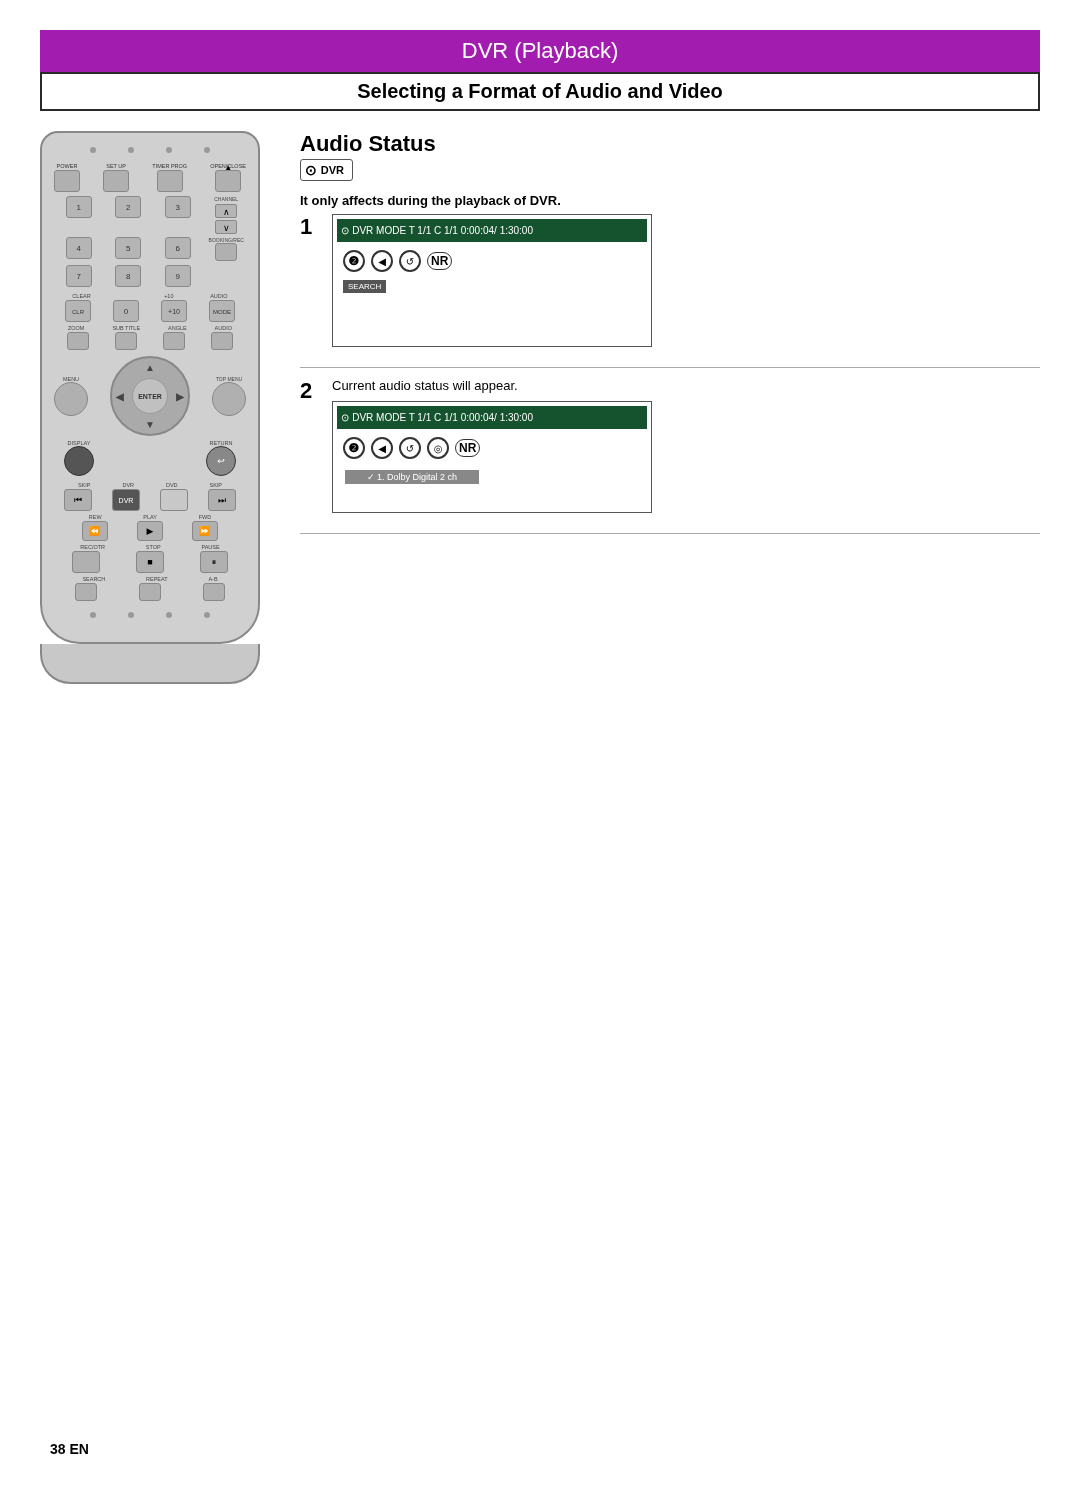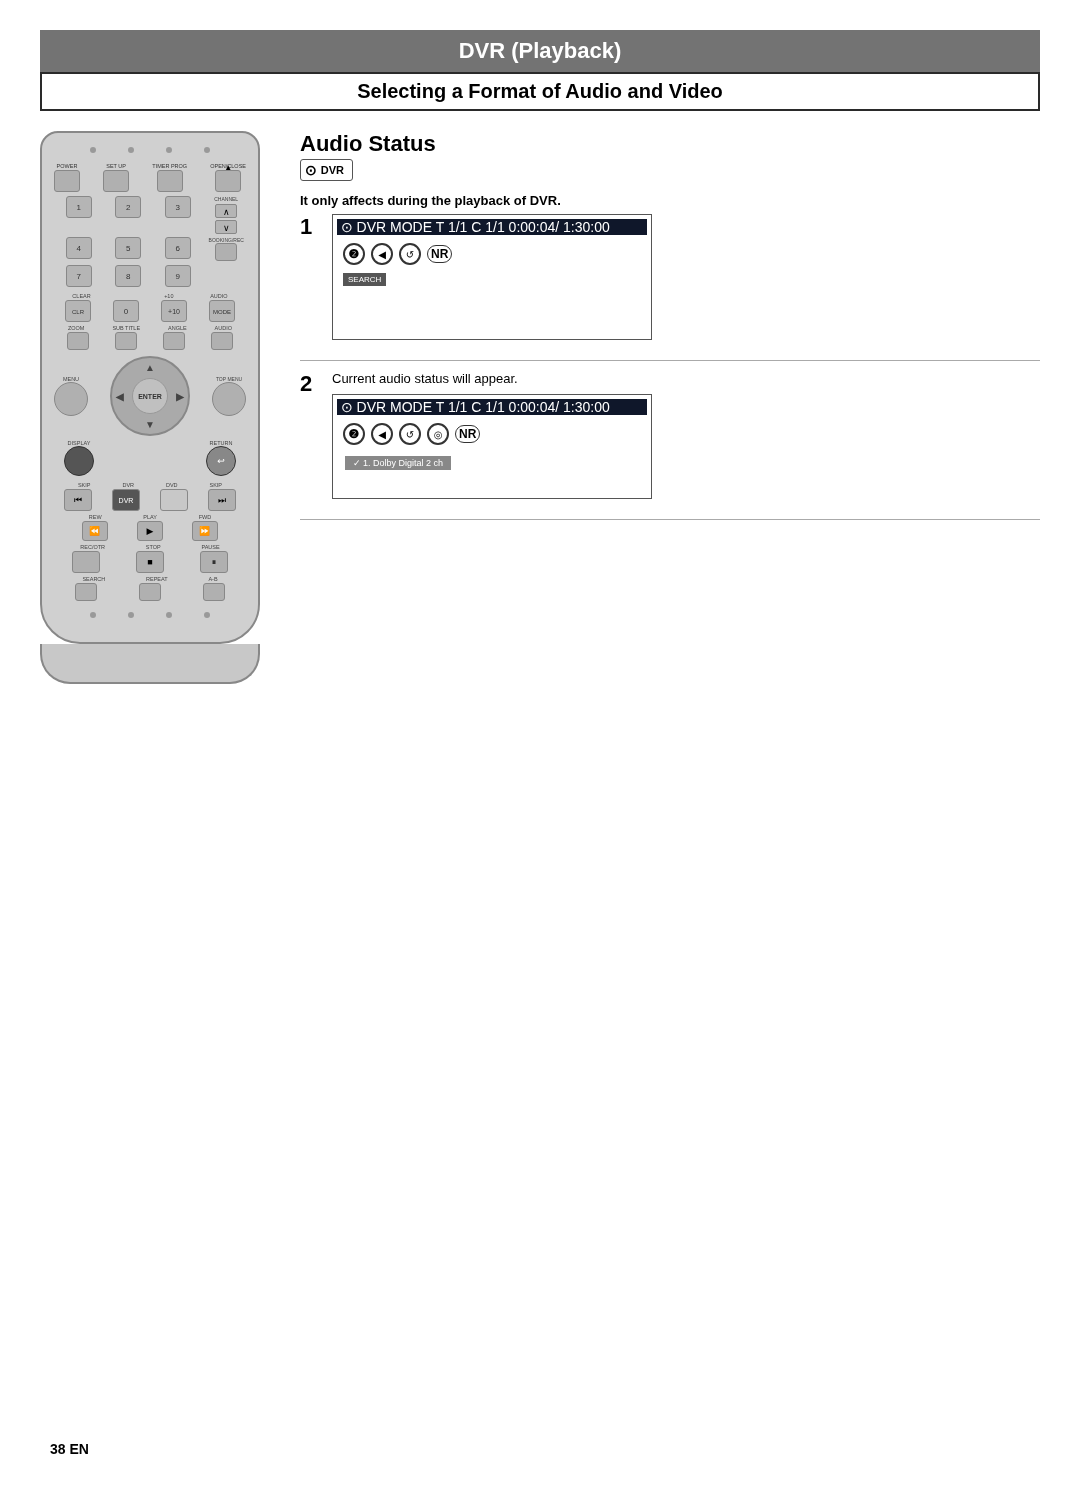--- a/index.html
+++ b/index.html
@@ -8,26 +8,26 @@
       height: 1487px;
       background: #fff;
       font-family: Arial, Helvetica, sans-serif;
       font-size: 14px;
       color: #000;
       overflow: hidden;
     }
 
     
     .header-dvr {
-      background: #737373;
+      background: #a21caf;
       color: #fff;
       text-align: center;
       padding: 8px 0;
       font-size: 22px;
-      font-weight: bold;
+      font-weight: normal;
       margin: 30px 40px 0 40px;
     }
     .header-sub {
       border: 2px solid #2a2a2a;
       text-align: center;
       padding: 6px 0;
       font-size: 20px;
       font-weight: bold;
       margin: 0 40px;
     }
@@ -328,24 +328,24 @@
 
     
     .screen-box {
       border: 1.5px solid #555;
       padding: 4px;
       width: 320px;
       background: #fff;
       margin-bottom: 6px;
     }
     .screen-top-bar {
-      background: #0f172a;
+      background: #14532d;
       color: #fff;
-      font-size: 14px;
-      padding: 0 4px;
+      font-size: 10px;
+      padding: 6px 4px;
       display: flex;
       align-items: center;
       gap: 3px;
       margin-bottom: 4px;
     }
     .screen-icons {
       display: flex;
       align-items: center;
       gap: 6px;
       padding: 4px 6px;
@@ -402,21 +402,21 @@
       gap: 6px;
     }
 
     .dolby-row {
       padding: 4px 8px;
     }
     .dolby-tag {
       background: #888;
       color: #fff;
       font-size: 9px;
-      padding: 2px 8px;
+      padding: 2px 22px;
       display: inline-flex;
       align-items: center;
       gap: 4px;
     }
 
     .divider-line {
       border: none;
       border-top: 1.5px solid #aaa;
       margin: 10px 0;
     }

